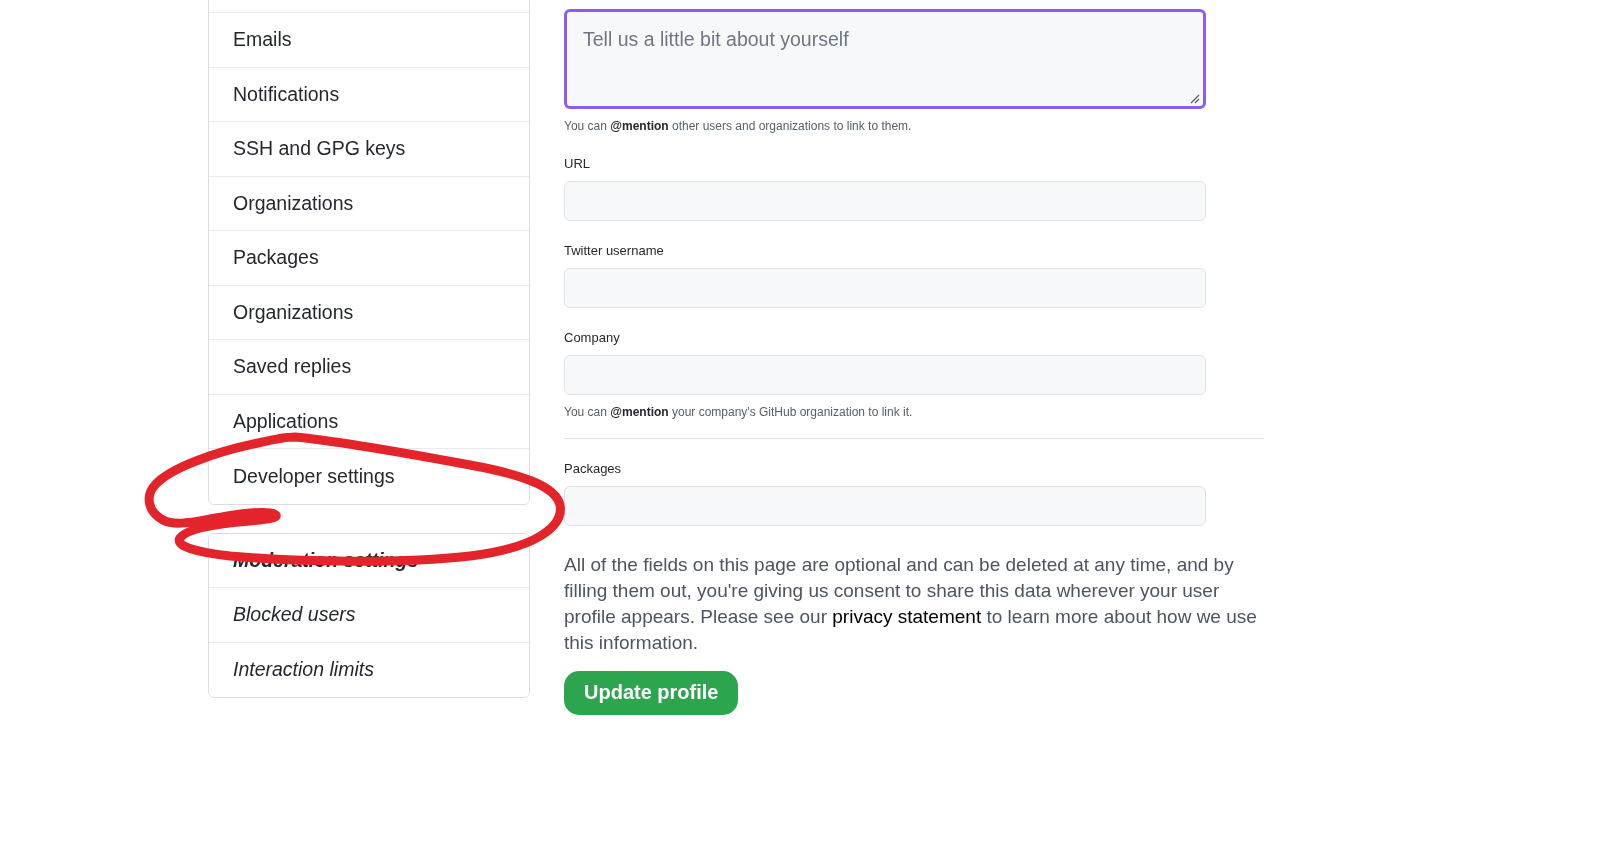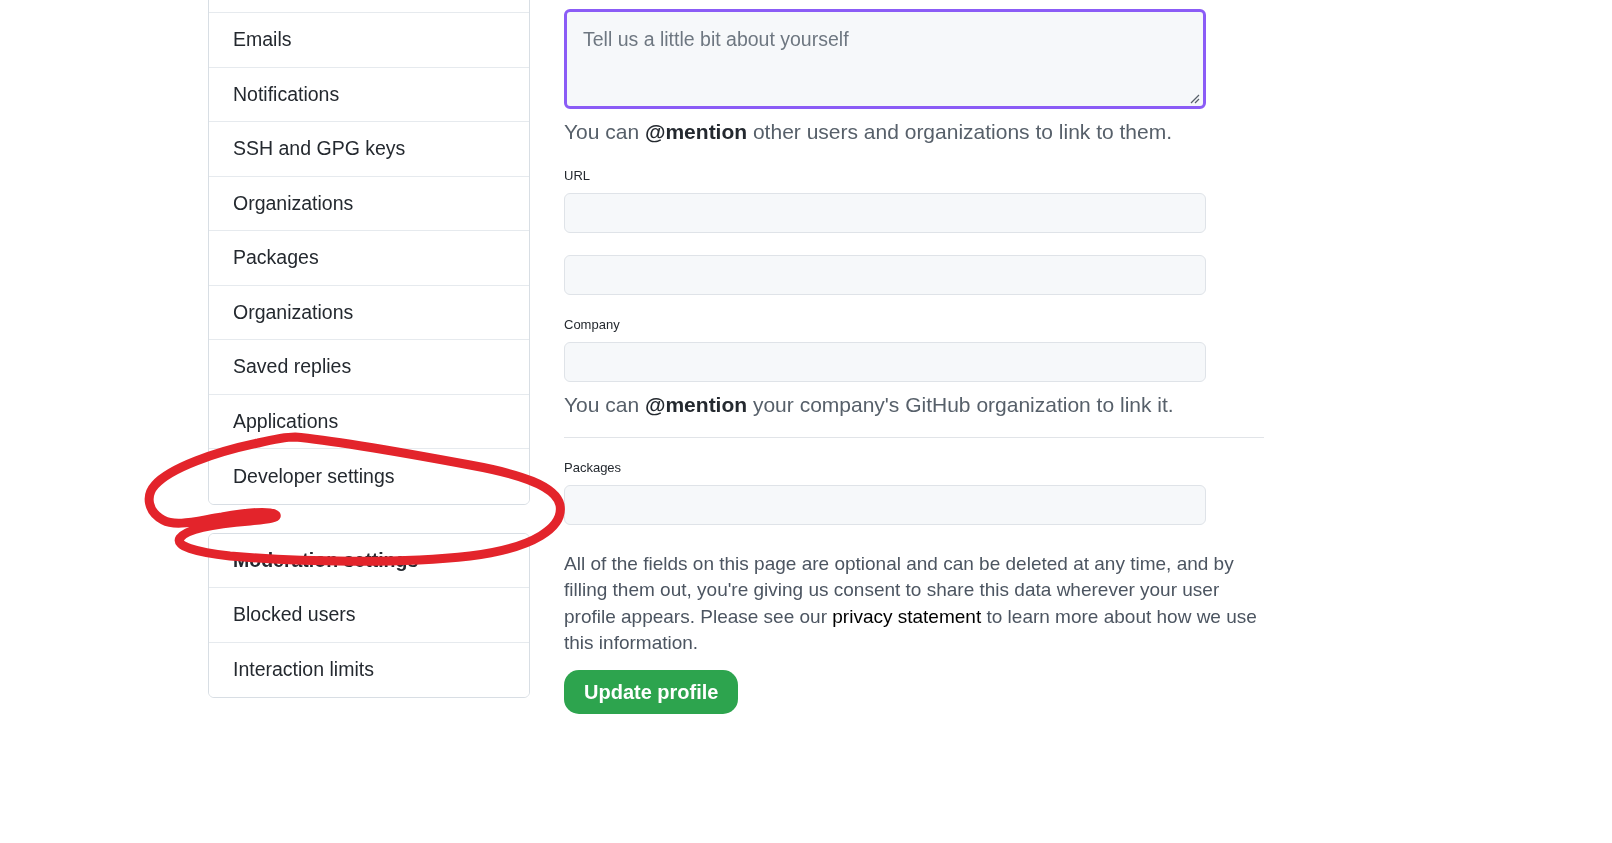--- a/index.html
+++ b/index.html
@@ -16,21 +16,21 @@
     position: absolute;
     left: 208px; top: -42px;
     width: 322px;
   }
   .nav-group {
     border: 1px solid #d8dee4;
     border-radius: 6px;
     background: #ffffff;
     overflow: hidden;
   }
-  .nav-group + .nav-group { margin-top: 28px; }
+  .nav-group + .nav-group { margin-top: 28px; font-style: italic; }
   .nav-item {
     height: 54.5px;
     display: flex;
     align-items: center;
     padding-left: 24px;
     font-size: 19.5px;
     color: #24292f;
     border-bottom: 1px solid #e6eaee;
     background: #ffffff;
     cursor: pointer;
@@ -73,21 +73,21 @@
     line-height: 1.4;
     overflow: hidden;
   }
   .resize-grip {
     position: absolute;
     right: 3px; bottom: 2px;
     width: 12px; height: 12px;
     pointer-events: none;
   }
   .hint {
-    font-size: 21px;
+    font-size: 12px;
     color: #57606a;
     margin-top: 9px;
     line-height: 1.35;
   }
   .hint b { color: #24292f; font-weight: 700; }
   .block { margin-bottom: 22px; }
   .divider {
     width: 700px;
     height: 1px;
     background: #e1e4e8;
@@ -192,20 +192,21 @@
     </div>
 
     
     <div class="block">
       <div class="field-label">URL</div>
       <input class="textbox" type="text" value="" style="">
     </div>
 
     
     <div class="block">
+      <div class="field-label">Twitter username</div>
       <input class="textbox" type="text" value="" style="">
     </div>
 
     
     <div class="block" style="margin-bottom:0;">
       <div class="field-label">Company</div>
       <input class="textbox" type="text" value="" style="">
       <div class="hint"><span>You can </span><b>@mention</b><span> your company's GitHub organization to link it.</span></div>
     </div>
 

